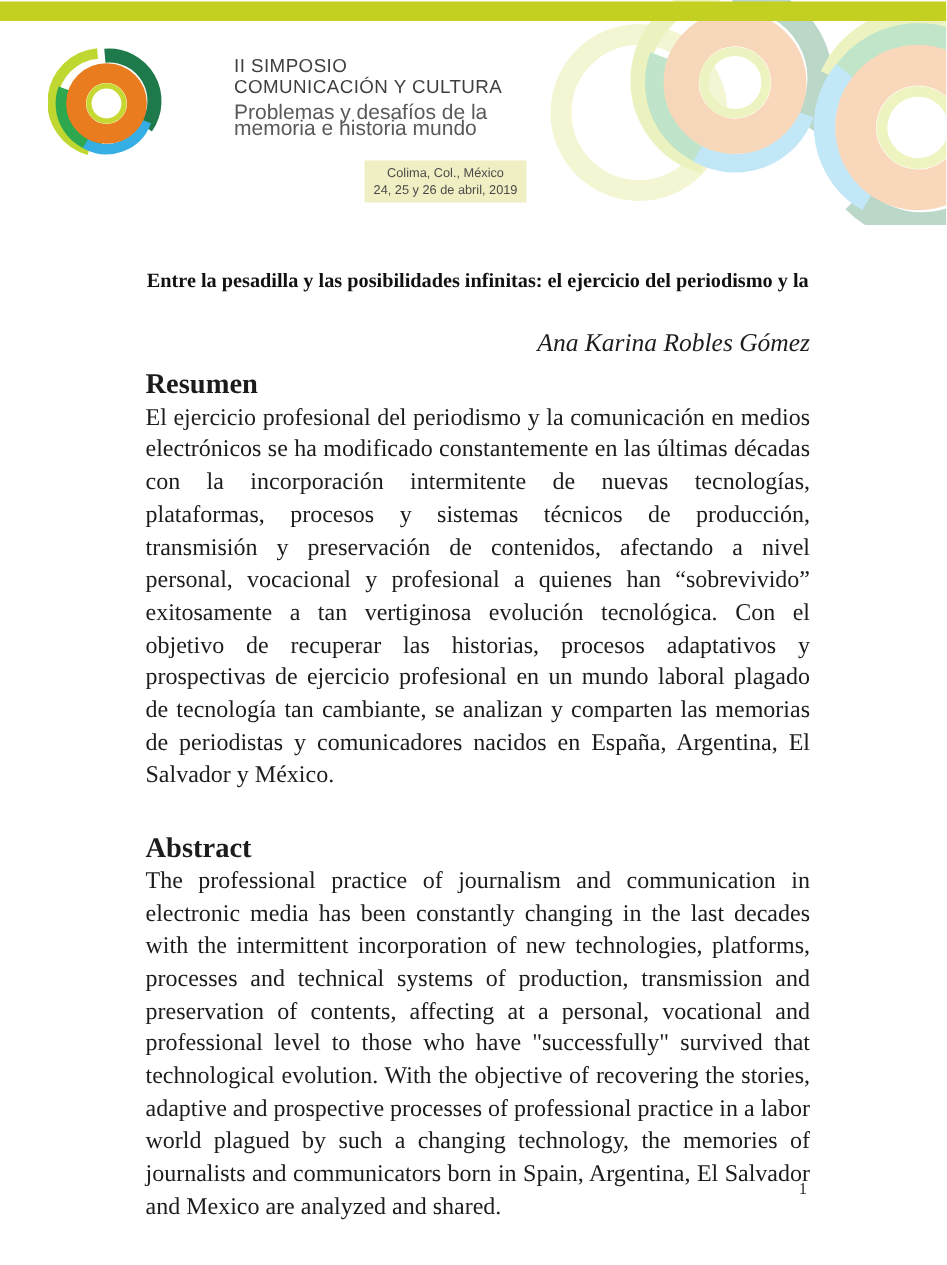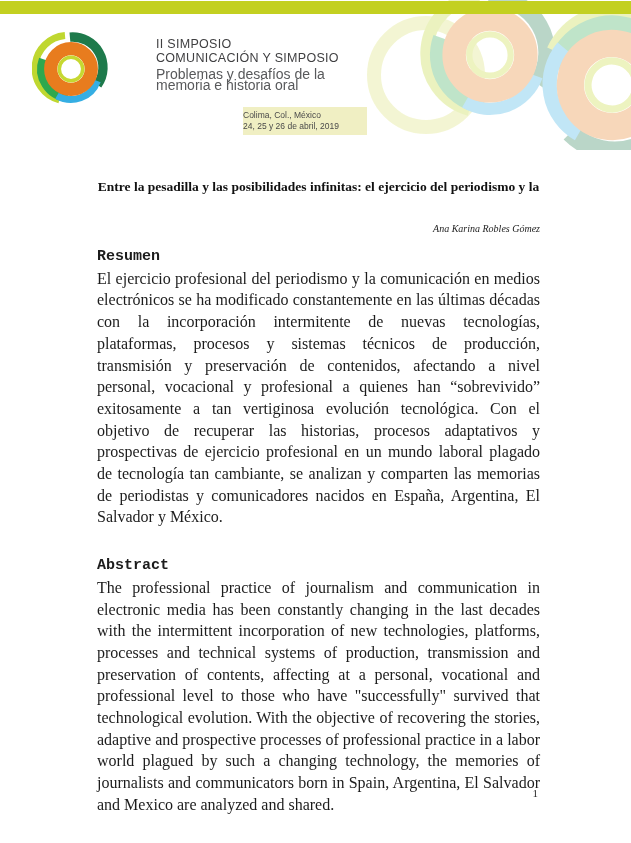--- a/index.html
+++ b/index.html
@@ -29,41 +29,41 @@
     margin-left:44px;
   }
   .header-title {
     font-size:12.5px; line-height:14px; color:#3f3f41; letter-spacing:0.3px;
     font-weight:500;
   }
   .header-subtitle {
     margin-top:4px; font-size:14px; line-height:11px; color:#58595b;
   }
   .venue-box {
-    position:absolute; left:243px; top:107px; width:124px; z-index:2;
+    position:absolute; left:243px; top:107px; width:108px; z-index:2;
     background:#f0efc3; padding:3px 0 4px 0;
     font-family:"Liberation Sans", sans-serif;
-    font-size:8.5px; line-height:10.5px; color:#4a4a4a; 
+    font-size:8.5px; line-height:10.5px; color:#4a4a4a; text-align:center;
   }
   
   .content {
     position:absolute; left:0; top:150px; width:631px;
     padding:0 91px 0 97px; box-sizing:border-box;
     color:#1c1c1c;
   }
   .doc-title {
     margin-top:26px; font-size:13.5px; font-weight:bold;
     line-height:22px; text-align:center; color:#111111;
   }
   .author {
     margin-top:22px; line-height:17px; text-align:right;
-    font-style:italic; font-size:10px;
+    font-style:italic; font-size:17px;
   }
   .section-heading {
-    font-weight:bold; font-size:15px; line-height:21.7px;font-family:Liberation Mono, monospace;
+    font-weight:bold; font-size:19px; line-height:21.7px;
   }
   .mt-resumen  { margin-top:9px; }
   .mt-abstract { margin-top:27px; }
   .para {
     font-size:16px; line-height:21.7px; text-align:justify; margin:0;
   }
   .keywords {
     margin-top:22px; font-size:13px; line-height:21.7px;
   }
   .keywords .kw-label { font-weight:bold; }
@@ -108,25 +108,25 @@
     <path d="M 14.7 37.5 A 36.5 36.5 0 0 0 45.8 86.4" fill="none" stroke="#2ea84e" stroke-width="12"></path>
     <path d="M 48.6 9.1 A 39 39 0 0 1 83.9 70.4" fill="none" stroke="#1e7a4b" stroke-width="12"></path>
     <path d="M 83.8 65.3 A 36 36 0 0 1 32 84.2" fill="none" stroke="#35aee3" stroke-width="9"></path>
     <circle cx="50" cy="50" r="26" fill="none" stroke="#e87c1e" stroke-width="17"></circle>
     <circle cx="50" cy="50" r="15" fill="none" stroke="#c6d831" stroke-width="4.5"></circle>
   </svg>
 
   <div class="header-text">
     <div class="header-title">
       <div>II SIMPOSIO</div>
-      <div>COMUNICACIÓN Y SIMPOSIO</div>
+      <div>COMUNICACIÓN Y CULTURA</div>
     </div>
     <div class="header-subtitle">
       <div>Problemas y desafíos de la</div>
-      <div>memoria e historia oral</div>
+      <div>memoria e historia mundo</div>
     </div>
   </div>
 
   <div class="venue-box">
     <div>Colima, Col., México</div>
     <div>24, 25 y 26 de abril, 2019</div>
   </div>
 
   <div class="content">
     <div class="doc-title">

